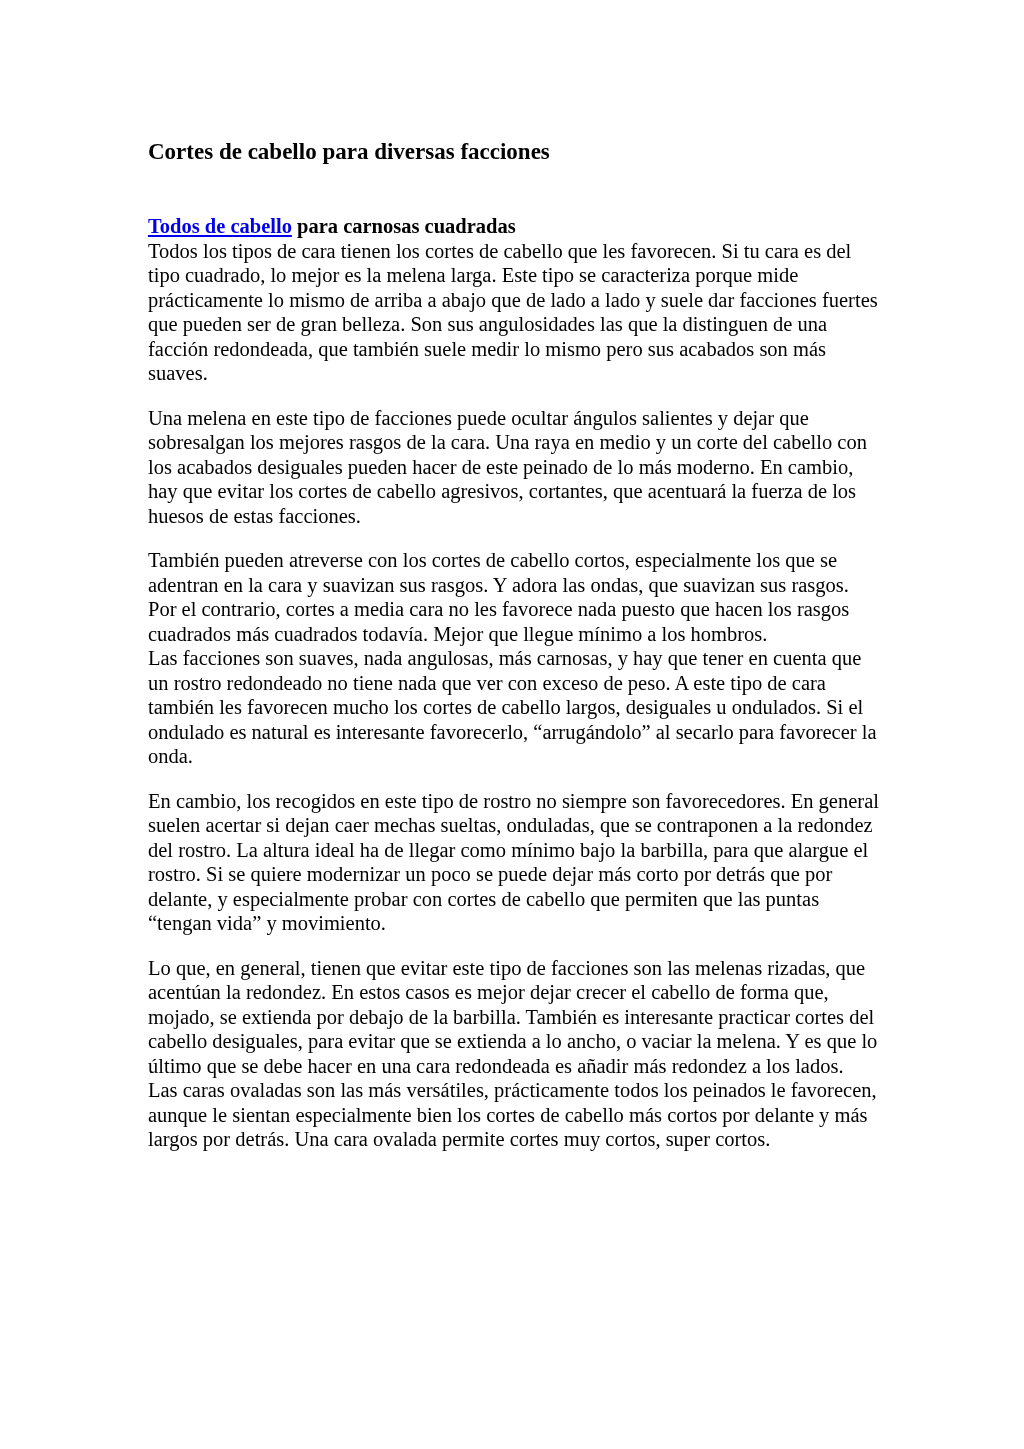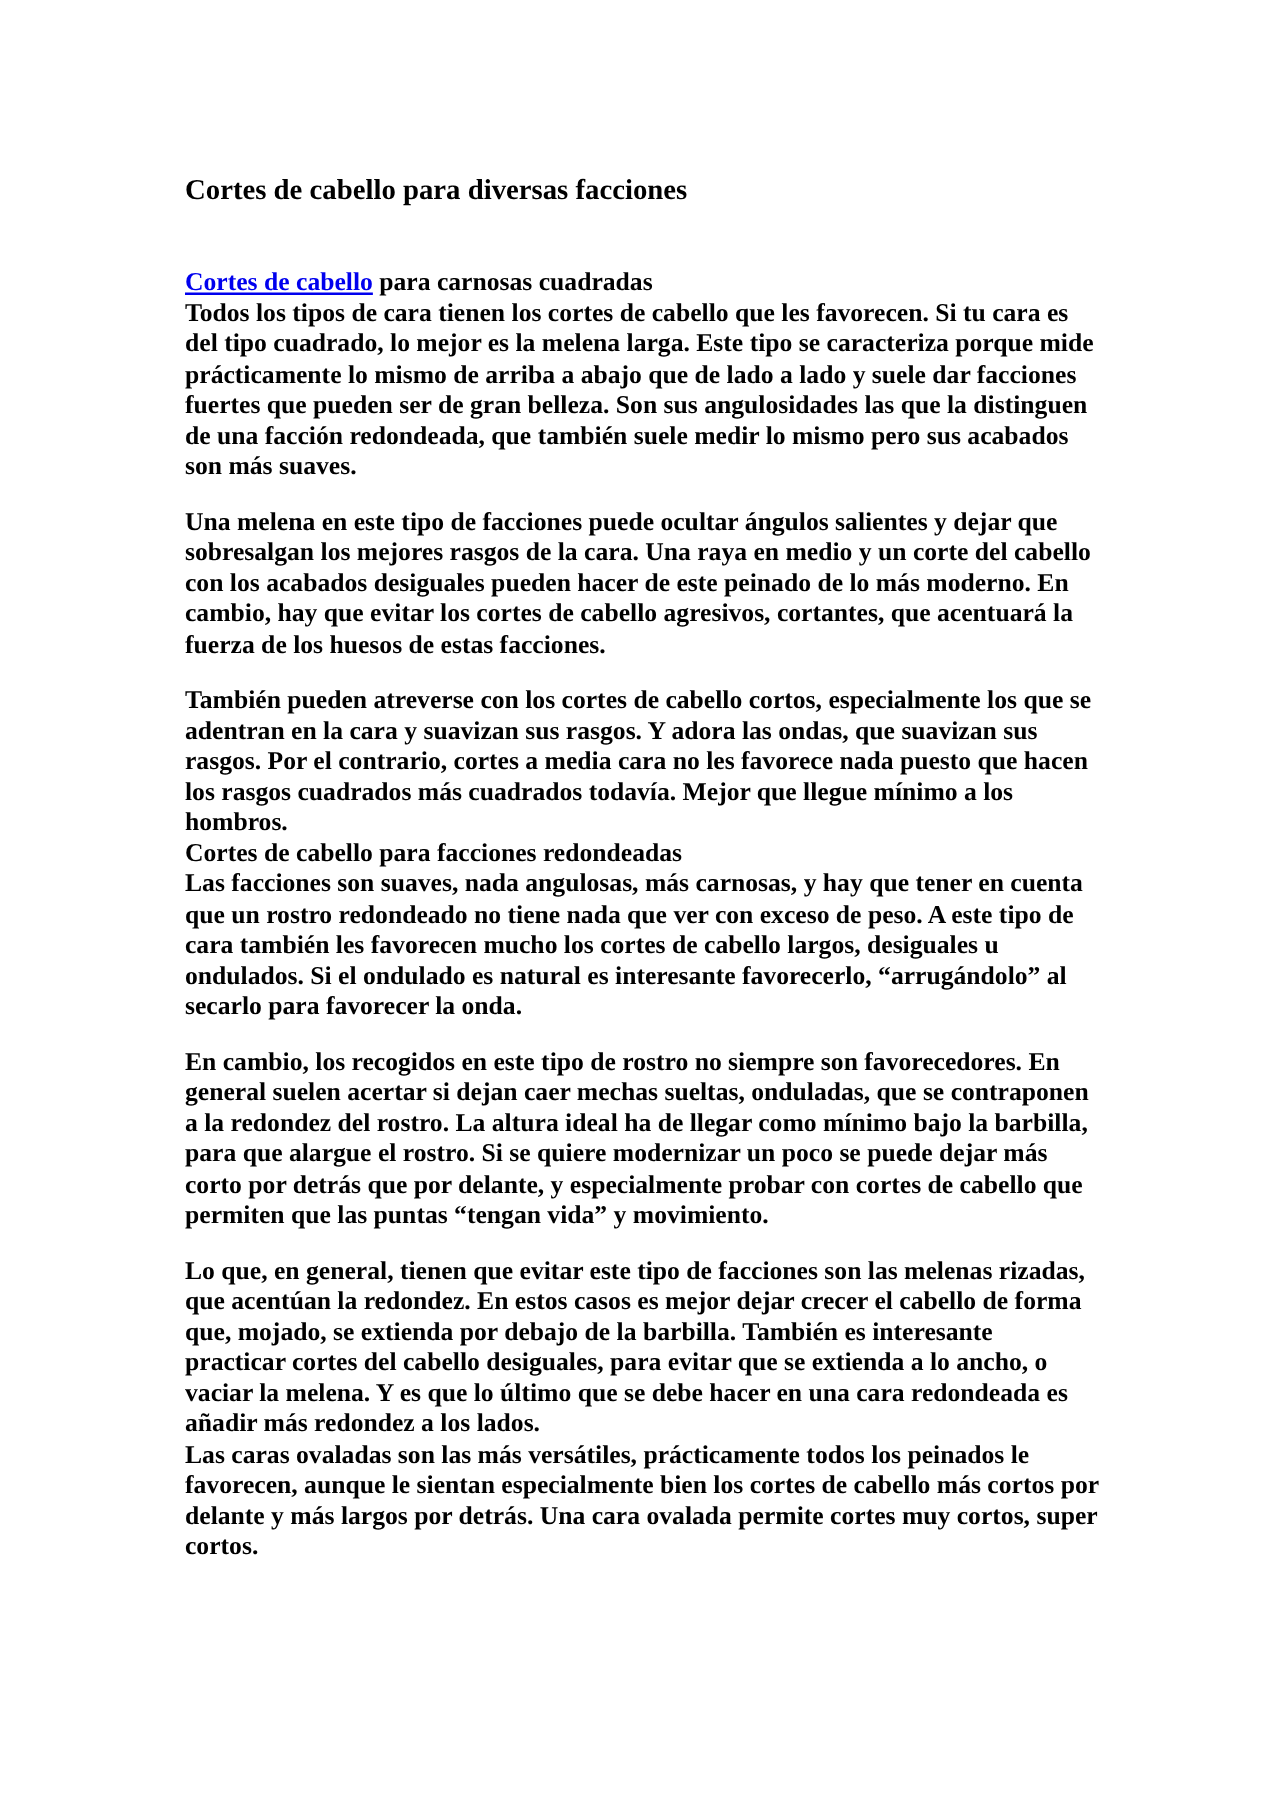--- a/index.html
+++ b/index.html
@@ -26,48 +26,46 @@
     font-weight: bold;
     line-height: 28px;
     margin: 0 0 48px 0;
   }
   .section-heading {
     font-weight: bold;
     margin: 0;
   }
   .para {
     margin: 0 0 20px 0;
-    font-weight: bold;
   }
   .para:last-child {
     margin-bottom: 0;
   }
   a.doc-link {
     color: #0000EE;
     font-weight: bold;
     text-decoration: underline;
     cursor: pointer;
   }
 </style>
 </head>
 <body>
 
 <div class="page">
 
   <h1 class="doc-title">Cortes de cabello para diversas facciones</h1>
 
   <div>
-    <p class="section-heading"><a class="doc-link">Cortes de cabello</a><span> para carnosas cuadradas</span></p>
+    <p class="section-heading"><a class="doc-link">Todos de cabello</a><span> para carnosas cuadradas</span></p>
     <p class="para">Todos los tipos de cara tienen los cortes de cabello que les favorecen. Si tu cara es del tipo cuadrado, lo mejor es la melena larga. Este tipo se caracteriza porque mide prácticamente lo mismo de arriba a abajo que de lado a lado y suele dar facciones fuertes que pueden ser de gran belleza. Son sus angulosidades las que la distinguen de una facción redondeada, que también suele medir lo mismo pero sus acabados son más suaves.</p>
     <p class="para">Una melena en este tipo de facciones puede ocultar ángulos salientes y dejar que sobresalgan los mejores rasgos de la cara. Una raya en medio y un corte del cabello con los acabados desiguales pueden hacer de este peinado de lo más moderno. En cambio, hay que evitar los cortes de cabello agresivos, cortantes, que acentuará la fuerza de los huesos de estas facciones.</p>
     <p class="para">También pueden atreverse con los cortes de cabello cortos, especialmente los que se adentran en la cara y suavizan sus rasgos. Y adora las ondas, que suavizan sus rasgos. Por el contrario, cortes a media cara no les favorece nada puesto que hacen los rasgos cuadrados más cuadrados todavía. Mejor que llegue mínimo a los hombros.</p>
   </div>
 
   <div>
-    <p class="section-heading">Cortes de cabello para facciones redondeadas</p>
     <p class="para">Las facciones son suaves, nada angulosas, más carnosas, y hay que tener en cuenta que un rostro redondeado no tiene nada que ver con exceso de peso. A este tipo de cara también les favorecen mucho los cortes de cabello largos, desiguales u ondulados. Si el ondulado es natural es interesante favorecerlo, “arrugándolo” al secarlo para favorecer la onda.</p>
     <p class="para">En cambio, los recogidos en este tipo de rostro no siempre son favorecedores. En general suelen acertar si dejan caer mechas sueltas, onduladas, que se contraponen a la redondez del rostro. La altura ideal ha de llegar como mínimo bajo la barbilla, para que alargue el rostro. Si se quiere modernizar un poco se puede dejar más corto por detrás que por delante, y especialmente probar con cortes de cabello que permiten que las puntas “tengan vida” y movimiento.</p>
     <p class="para">Lo que, en general, tienen que evitar este tipo de facciones son las melenas rizadas, que acentúan la redondez. En estos casos es mejor dejar crecer el cabello de forma que, mojado, se extienda por debajo de la barbilla. También es interesante practicar cortes del cabello desiguales, para evitar que se extienda a lo ancho, o vaciar la melena. Y es que lo último que se debe hacer en una cara redondeada es añadir más redondez a los lados.</p>
   </div>
 
   <div>
     <p class="para">Las caras ovaladas son las más versátiles, prácticamente todos los peinados le favorecen, aunque le sientan especialmente bien los cortes de cabello más cortos por delante y más largos por detrás. Una cara ovalada permite cortes muy cortos, super cortos.</p>
   </div>
 
 </div>

